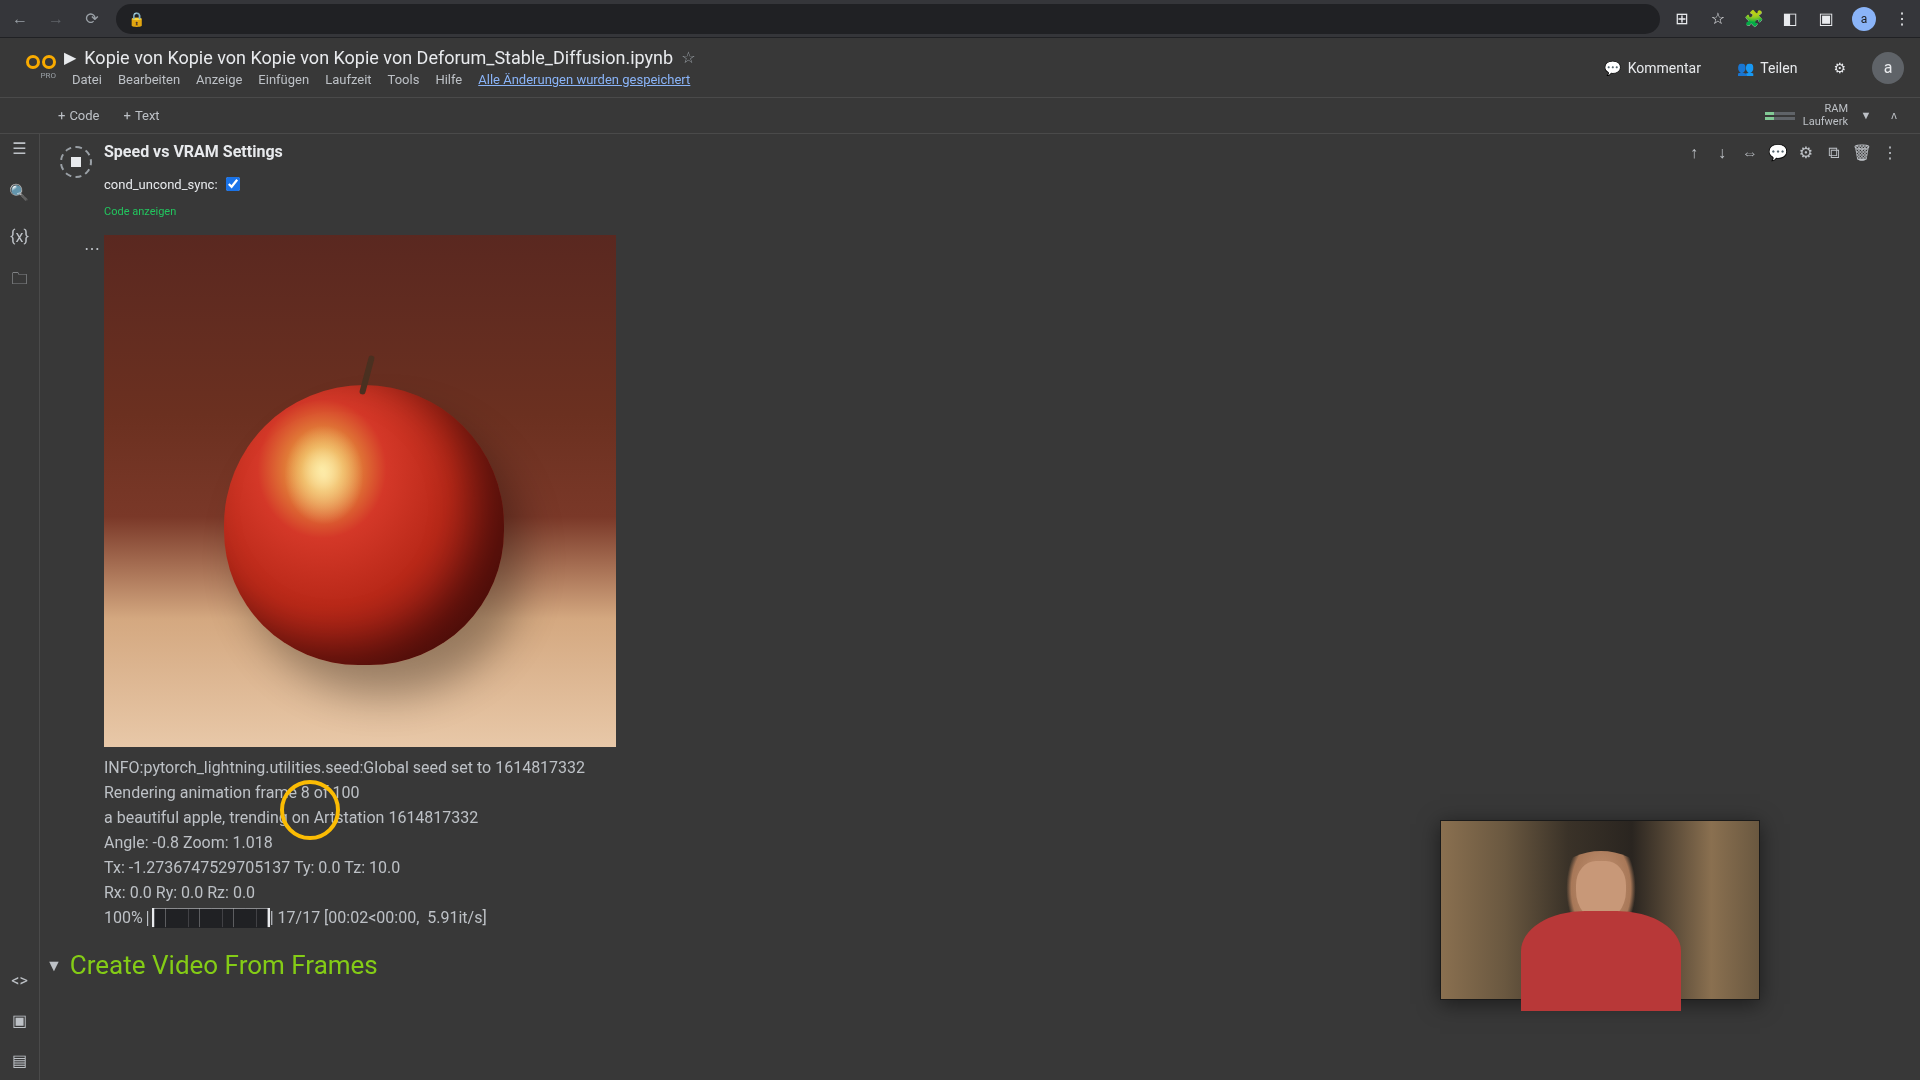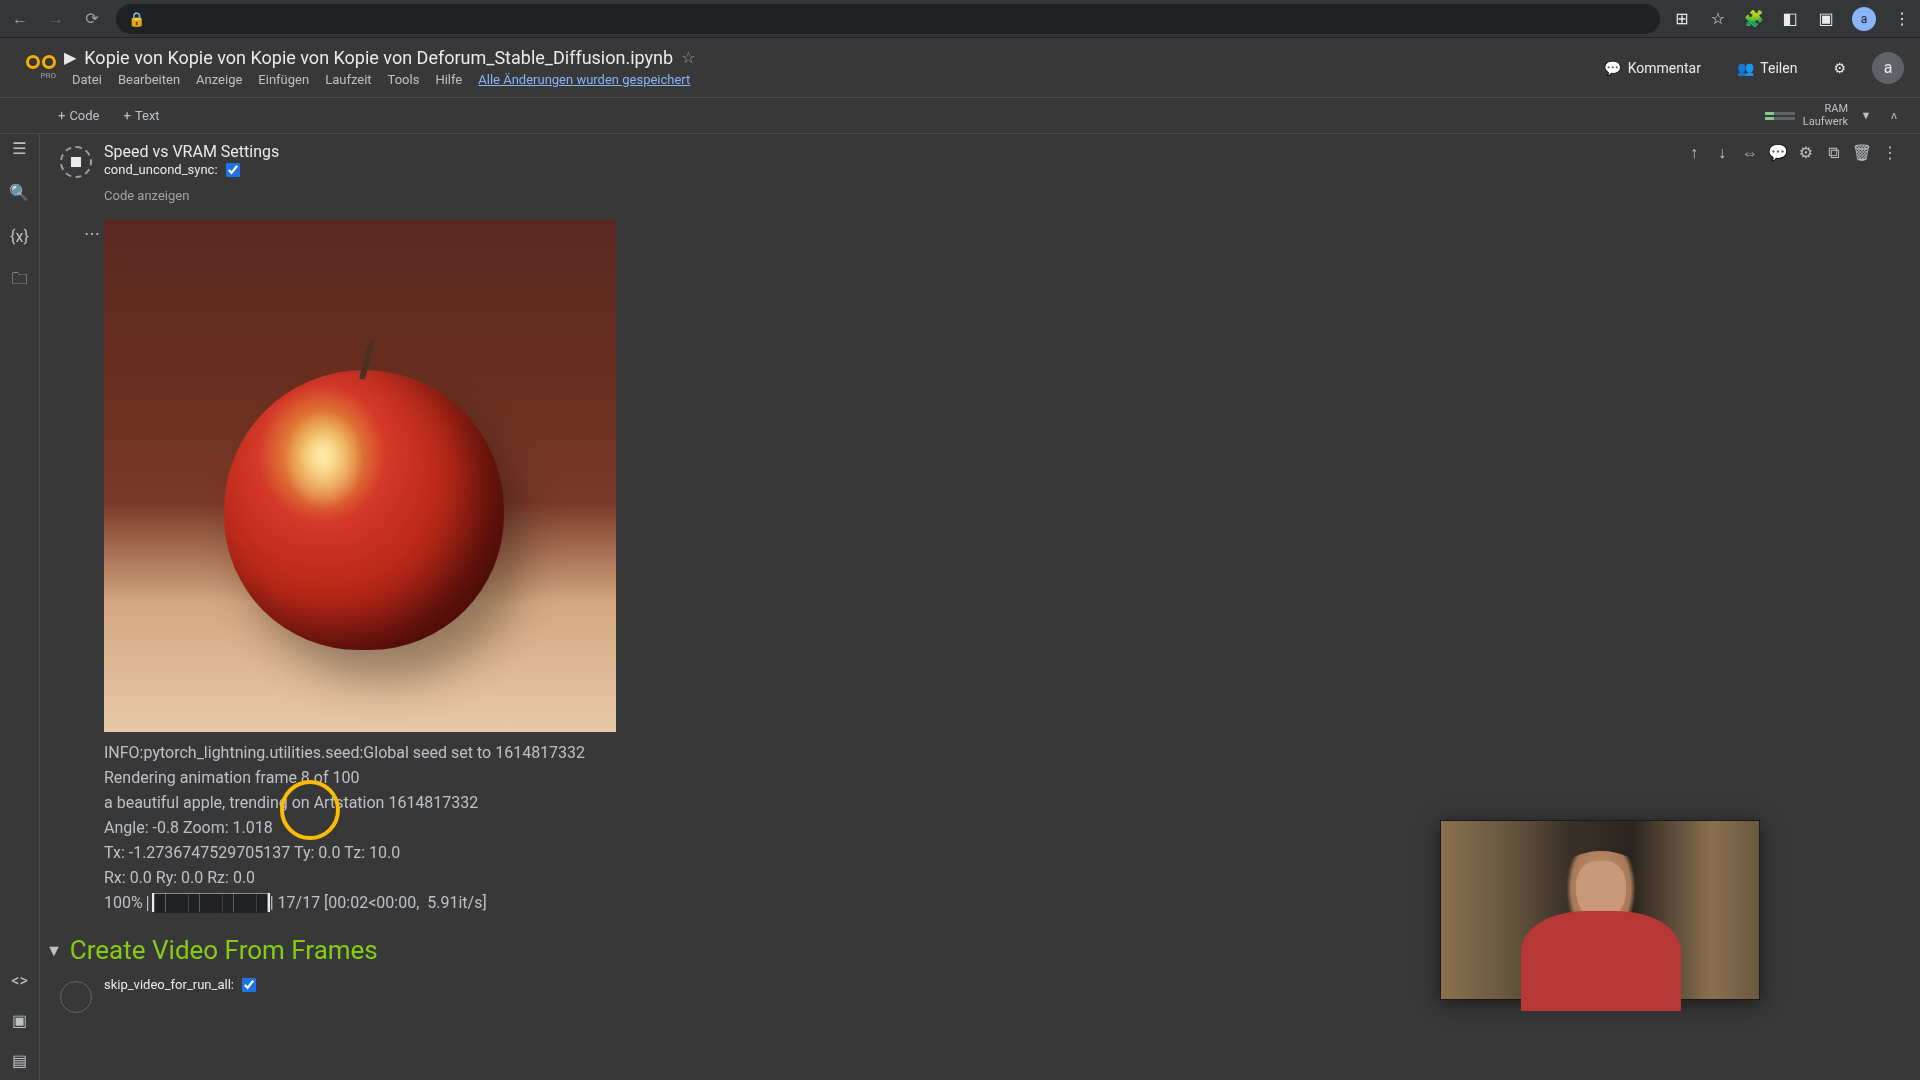--- a/index.html
+++ b/index.html
@@ -41,25 +41,25 @@
 .rail-icon{width:20px;height:20px;color:#bdc1c6;cursor:pointer;display:flex;align-items:center;justify-content:center}
 .bottom-rail-icons{position:absolute;bottom:10px;display:flex;flex-direction:column;gap:20px;align-items:center}
 .main-content{position:absolute;left:40px;top:134px;right:0;bottom:0;overflow:auto;padding:8px 16px}
 .cell{position:relative;margin-bottom:16px}
 .cell-gutter{position:absolute;left:0;top:0;width:40px;display:flex;justify-content:center;padding-top:4px}
 .run-btn{width:32px;height:32px;border-radius:50%;border:1px solid #5f6368;display:flex;align-items:center;justify-content:center;cursor:pointer;background:#383838}
 .run-btn.running{border:2px dashed #9aa0a6;animation:spin 2s linear infinite}
 .run-btn.stop::before{content:"";width:10px;height:10px;background:#e8eaed}
 @keyframes spin{from{transform:rotate(0)}to{transform:rotate(360deg)}}
 .cell-body{margin-left:48px}
-.cell-title{font-size:16px;font-weight:400;color:#e8eaed;margin-bottom:1px}
-.param-row{display:flex;align-items:flex-end;gap:8px;margin-bottom:8px;font-family:monospace;font-size:13px}
+.cell-title{font-size:16px;font-weight:700;color:#e8eaed;margin-bottom:16px}
+.param-row{display:flex;align-items:flex-start;gap:8px;margin-bottom:8px;font-family:monospace;font-size:13px}
 .param-label{color:#e8eaed}
 .checkbox{width:14px;height:14px;accent-color:#1a73e8}
-.code-link{color:#a3a3a3;font-size:13px;cursor:pointer;margin-top:0;display:inline-block}
+.code-link{color:#22c55e;font-size:11px;cursor:pointer;margin-top:0;display:inline-block}
 .cell-toolbar{position:absolute;right:0;top:-4px;display:flex;gap:4px;background:#383838;padding:2px}
 .cell-tool{width:24px;height:24px;display:flex;align-items:center;justify-content:center;color:#bdc1c6;cursor:pointer}
 .output-cell{margin-left:48px;position:relative}
 .more-dots{position:absolute;left:-20px;top:4px;color:#bdc1c6;cursor:pointer;font-size:16px}
 .output-image{width:512px;height:512px;background:linear-gradient(180deg,#5a2820 0%,#6b3020 35%,#7a3828 55%,#d4a880 75%,#e8c8a8 100%);position:relative;overflow:hidden}
 .apple{position:absolute;left:120px;top:150px;width:280px;height:280px;border-radius:50% 50% 48% 48%;background:radial-gradient(ellipse at 35% 30%,#f8e088 0%,#e8a040 8%,#d43828 25%,#b82818 50%,#881810 75%,#601008 100%);box-shadow:inset -30px -20px 40px rgba(0,0,0,.4),20px 30px 40px rgba(0,0,0,.3)}
 .apple::before{content:"";position:absolute;top:-30px;left:140px;width:6px;height:40px;background:#4a3020;border-radius:3px;transform:rotate(15deg)}
 .apple-highlight{position:absolute;top:40px;left:60px;width:80px;height:100px;background:radial-gradient(ellipse,rgba(255,240,180,.8) 0%,transparent 70%);border-radius:50%}
 .output-text{font-family:"Roboto Mono",monospace;font-size:16px;color:#bdc1c6;white-space:pre;line-height:1.5;margin-top:8px}
 .progress-fill{background:#e8eaed;color:#202124;padding:0 2px}
@@ -216,31 +216,20 @@
 <span>Tx: -1.2736747529705137 Ty: 0.0 Tz: 10.0</span>
 <span>Rx: 0.0 Ry: 0.0 Rz: 0.0</span>
 <span>100%</span>|<span class="progress-fill">██████████</span><span>| 17/17 [00:02&lt;00:00,  5.91it/s]</span></div>
   </div>
 
   <div class="section-header">
     <span class="section-chevron">▼</span>
     <span class="section-title">Create Video From Frames</span>
   </div>
 
-  <div class="cell">
-    <div class="cell-gutter">
-      <div class="run-btn"></div>
-    </div>
-    <div class="cell-body">
-      <div class="param-row">
-        <span class="param-label">skip_video_for_run_all:</span>
-        <input type="checkbox" class="checkbox" checked="" style="">
-      </div>
-    </div>
-  </div>
 
 </div>
 
 <div class="highlight-circle"></div>
 
 <div class="webcam-overlay">
   <div class="webcam-bg"></div>
   <div class="person">
       <div class="face"></div>
     </div>

